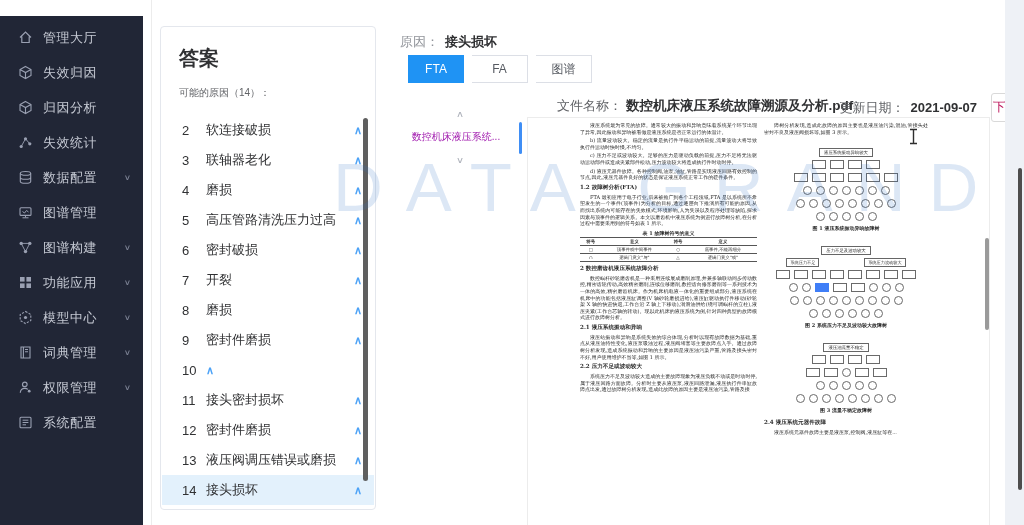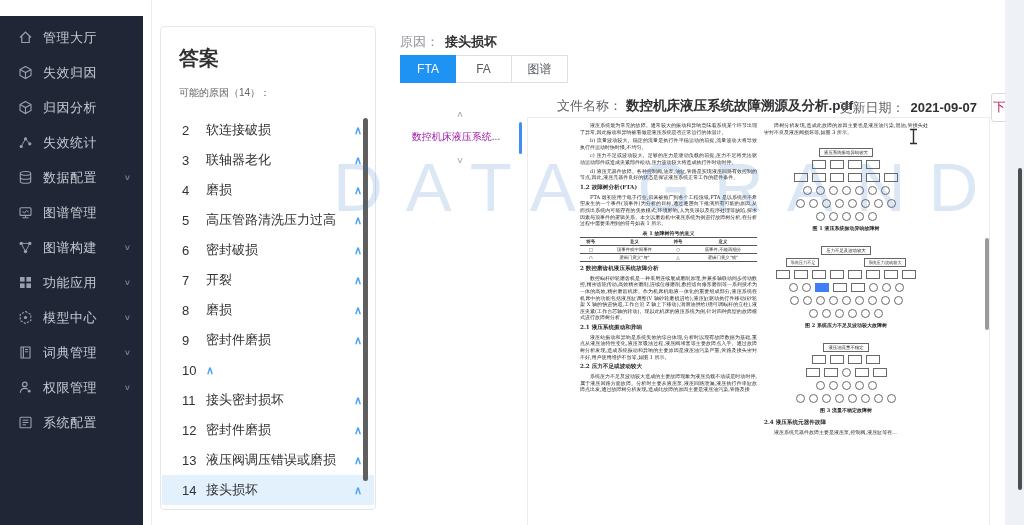--- a/index.html
+++ b/index.html
@@ -28,21 +28,21 @@
   .answer-row .num { width:24px; color:#303133; }
   .answer-row .rl { flex:1; color:#303133; white-space:nowrap; overflow:hidden; }
   .answer-row .up { color:#4da3f7; font-size:11px; font-weight:bold; }
   .answer-scroll { position:absolute; left:202px; top:91px; width:5px; height:363px; background:#5f5f5f; border-radius:3px; }
 
   
   .cause-row { position:absolute; left:400px; top:33px; font-size:13px; }
   .cause-row .cl { color:#909399; }
   .cause-row .cv { color:#303133; font-weight:bold; margin-left:6px; }
   .tabs { position:absolute; left:400px; top:55px; display:flex; }
-  .tab { height:28px; min-width:56px; padding:0 0; display:flex; align-items:center; justify-content:center; font-size:12px; color:#565a61; background:#fff; border:1px solid #dcdfe6; border-left:none; cursor:pointer; }
+  .tab { height:28px; min-width:56px; padding:0 0; display:flex; align-items:center; justify-content:center; font-size:12px; color:#565a61; background:#fff; border:1px solid #dcdfe6; border-left:none; cursor:pointer;margin-left:8px; }
   .tab:first-child { border-left:1px solid #dcdfe6; }
   .tab.active { background:#1f93f4; border-color:#1f93f4; color:#fff; }
 
   .file-nav { position:absolute; left:400px; top:108px; width:120px; text-align:center; }
   .fn-arrow { color:#aeb2bb; font-size:11px; line-height:12px; cursor:pointer; transform:scaleY(0.8); }
   .fn-current { position:relative; margin:10px 0; font-size:10px; color:#a21caf; cursor:pointer; padding-right:8px; }
   .fn-bar { position:absolute; right:-2px; top:-8px; width:3px; height:32px; background:#3f8ef5; border-radius:2px; }
 
   .file-head { position:absolute; left:557px; top:97px; width:463px; font-size:13px; white-space:nowrap; }
   .fh-label { color:#606266; }

